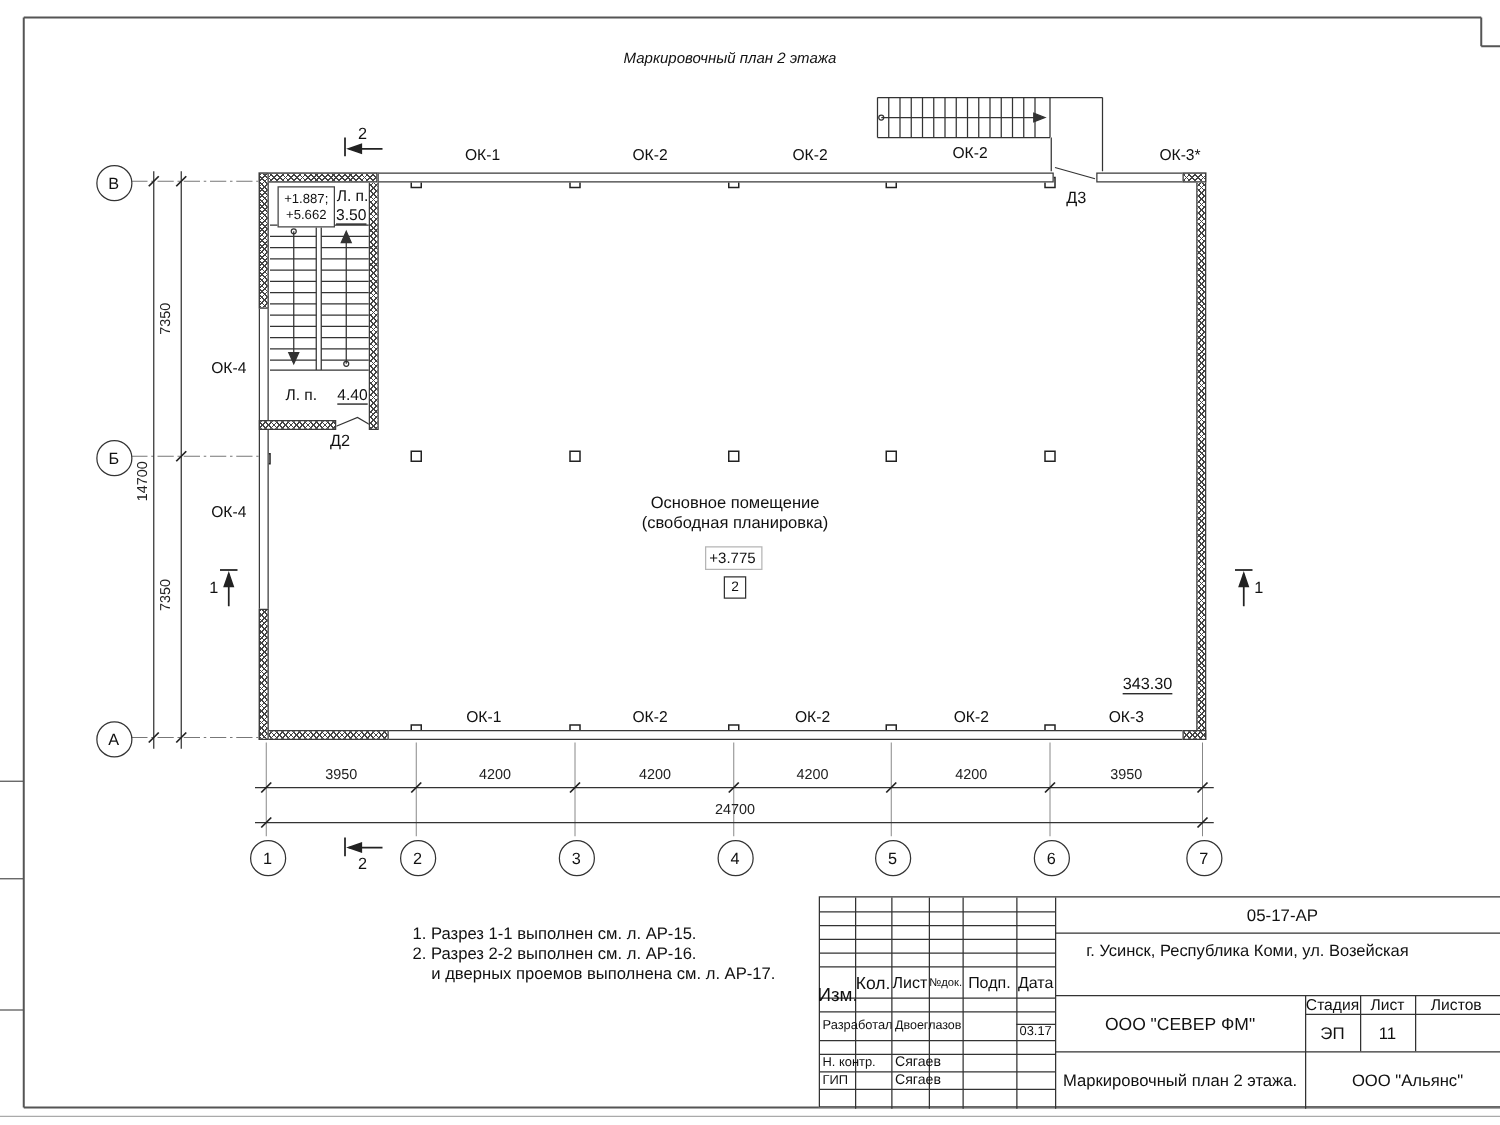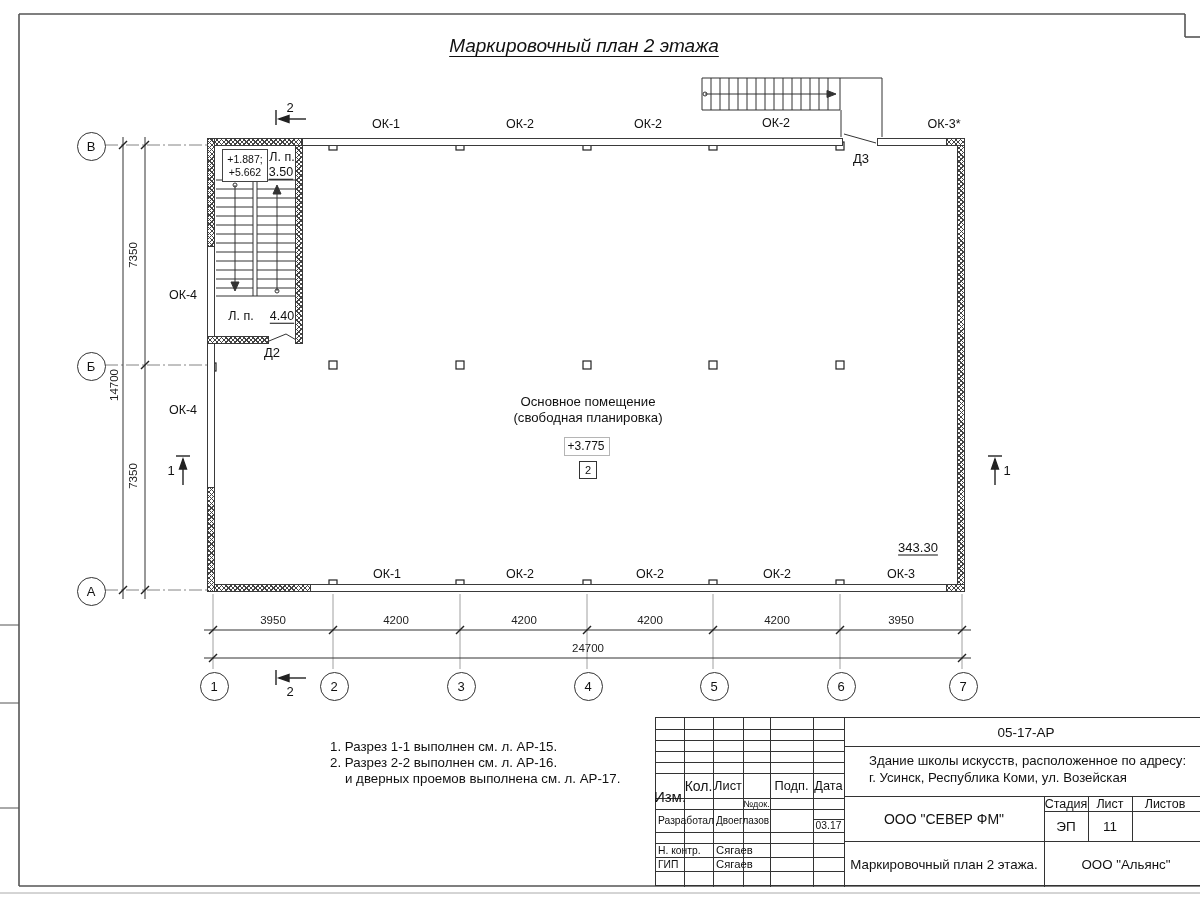--- a/index.html
+++ b/index.html
@@ -20,22 +20,22 @@
   .axc{position:absolute;width:27px;height:27px;border:1px solid #333;border-radius:50%;
        background:#fff;display:flex;align-items:center;justify-content:center;
        font-size:13px;color:#111;}
   .levelbox{position:absolute;border:1px solid #444;background:#fff;display:flex;
             flex-direction:column;align-items:center;justify-content:center;
             font-size:10.5px;line-height:13px;}
   .elevbox{position:absolute;border:1px solid #b5b5b5;}
   .zonebox{position:absolute;border:1px solid #333;display:flex;align-items:center;
            justify-content:center;font-size:11px;background:#fff;}
   #title{position:absolute;left:584px;top:46px;transform:translate(-50%,-50%);
-         font-size:19px;font-style:italic;white-space:nowrap;
-         text-decoration:underline;text-underline-offset:4px;}
+         font-size:12px;font-style:italic;white-space:nowrap;
+         text-underline-offset:4px;}
   #notes{position:absolute;left:330px;top:739px;font-size:13.3px;line-height:16.2px;}
   #notes .n5{padding-left:15px;}
   
   #tb{position:absolute;left:655px;top:717px;width:552px;height:169px;
       border:1.6px solid #333;box-sizing:border-box;background:#fff;}
   #tb .hl,#tb .vl{position:absolute;background:#333;}
   #tb .hl{height:1px;}
   #tb .vl{width:1px;}
   #tb .cell{position:absolute;display:flex;align-items:center;justify-content:center;
             white-space:nowrap;font-size:13px;}
@@ -346,27 +346,26 @@
     <div class="hl" style="left:0;top:139px;width:188px;"></div>
     <div class="hl" style="left:0;top:153px;width:188px;"></div>
     <div class="hl" style="left:157px;top:101px;width:31px;"></div>
     <div class="hl" style="left:188px;top:28px;width:364px;"></div>
     <div class="hl" style="left:188px;top:78px;width:364px;"></div>
     <div class="hl" style="left:188px;top:123px;width:364px;"></div>
     <div class="hl" style="left:388px;top:93px;width:164px;"></div>
 
     <div class="cell" style="left:188px;top:0;width:364px;height:28px;font-size:13.5px;">05-17-АР</div>
     <div style="position:absolute;left:213px;top:34px;font-size:13.2px;line-height:17px;">
-      <div>Здание школы искусств, расположенное по адресу:</div>
       <div>г. Усинск, Республика Коми, ул. Возейская</div>
     </div>
     <div class="cell" style="left:0;top:66px;width:28px;height:25px;font-size:15px;">Изм.</div>
     <div class="cell" style="left:28px;top:55px;width:29px;height:25px;font-size:14px;">Кол.</div>
     <div class="cell" style="left:57px;top:55px;width:30px;height:25px;font-size:12.8px;">Лист</div>
-    <div class="cell" style="left:87px;top:73px;width:27px;height:25px;font-size:9px;">№док.</div>
+    <div class="cell" style="left:87px;top:55px;width:27px;height:25px;font-size:9px;">№док.</div>
     <div class="cell" style="left:114px;top:55px;width:43px;height:25px;font-size:12.8px;">Подп.</div>
     <div class="cell" style="left:157px;top:55px;width:31px;height:25px;font-size:12.8px;">Дата</div>
 
     <div class="cell cl" style="left:2px;top:91px;width:56px;height:23px;font-size:10.3px;">Разработал</div>
     <div class="cell cl" style="left:60px;top:91px;width:54px;height:23px;font-size:10px;">Двоеглазов</div>
     <div class="cell" style="left:157px;top:101px;width:31px;height:13px;font-size:10.3px;">03.17</div>
     <div class="cell cl" style="left:2px;top:125px;width:56px;height:14px;font-size:10.3px;">Н. контр.</div>
     <div class="cell cl" style="left:60px;top:125px;width:54px;height:14px;font-size:11.3px;">Сягаев</div>
     <div class="cell cl" style="left:2px;top:139px;width:56px;height:14px;font-size:10.3px;">ГИП</div>
     <div class="cell cl" style="left:60px;top:139px;width:54px;height:14px;font-size:11.3px;">Сягаев</div>

